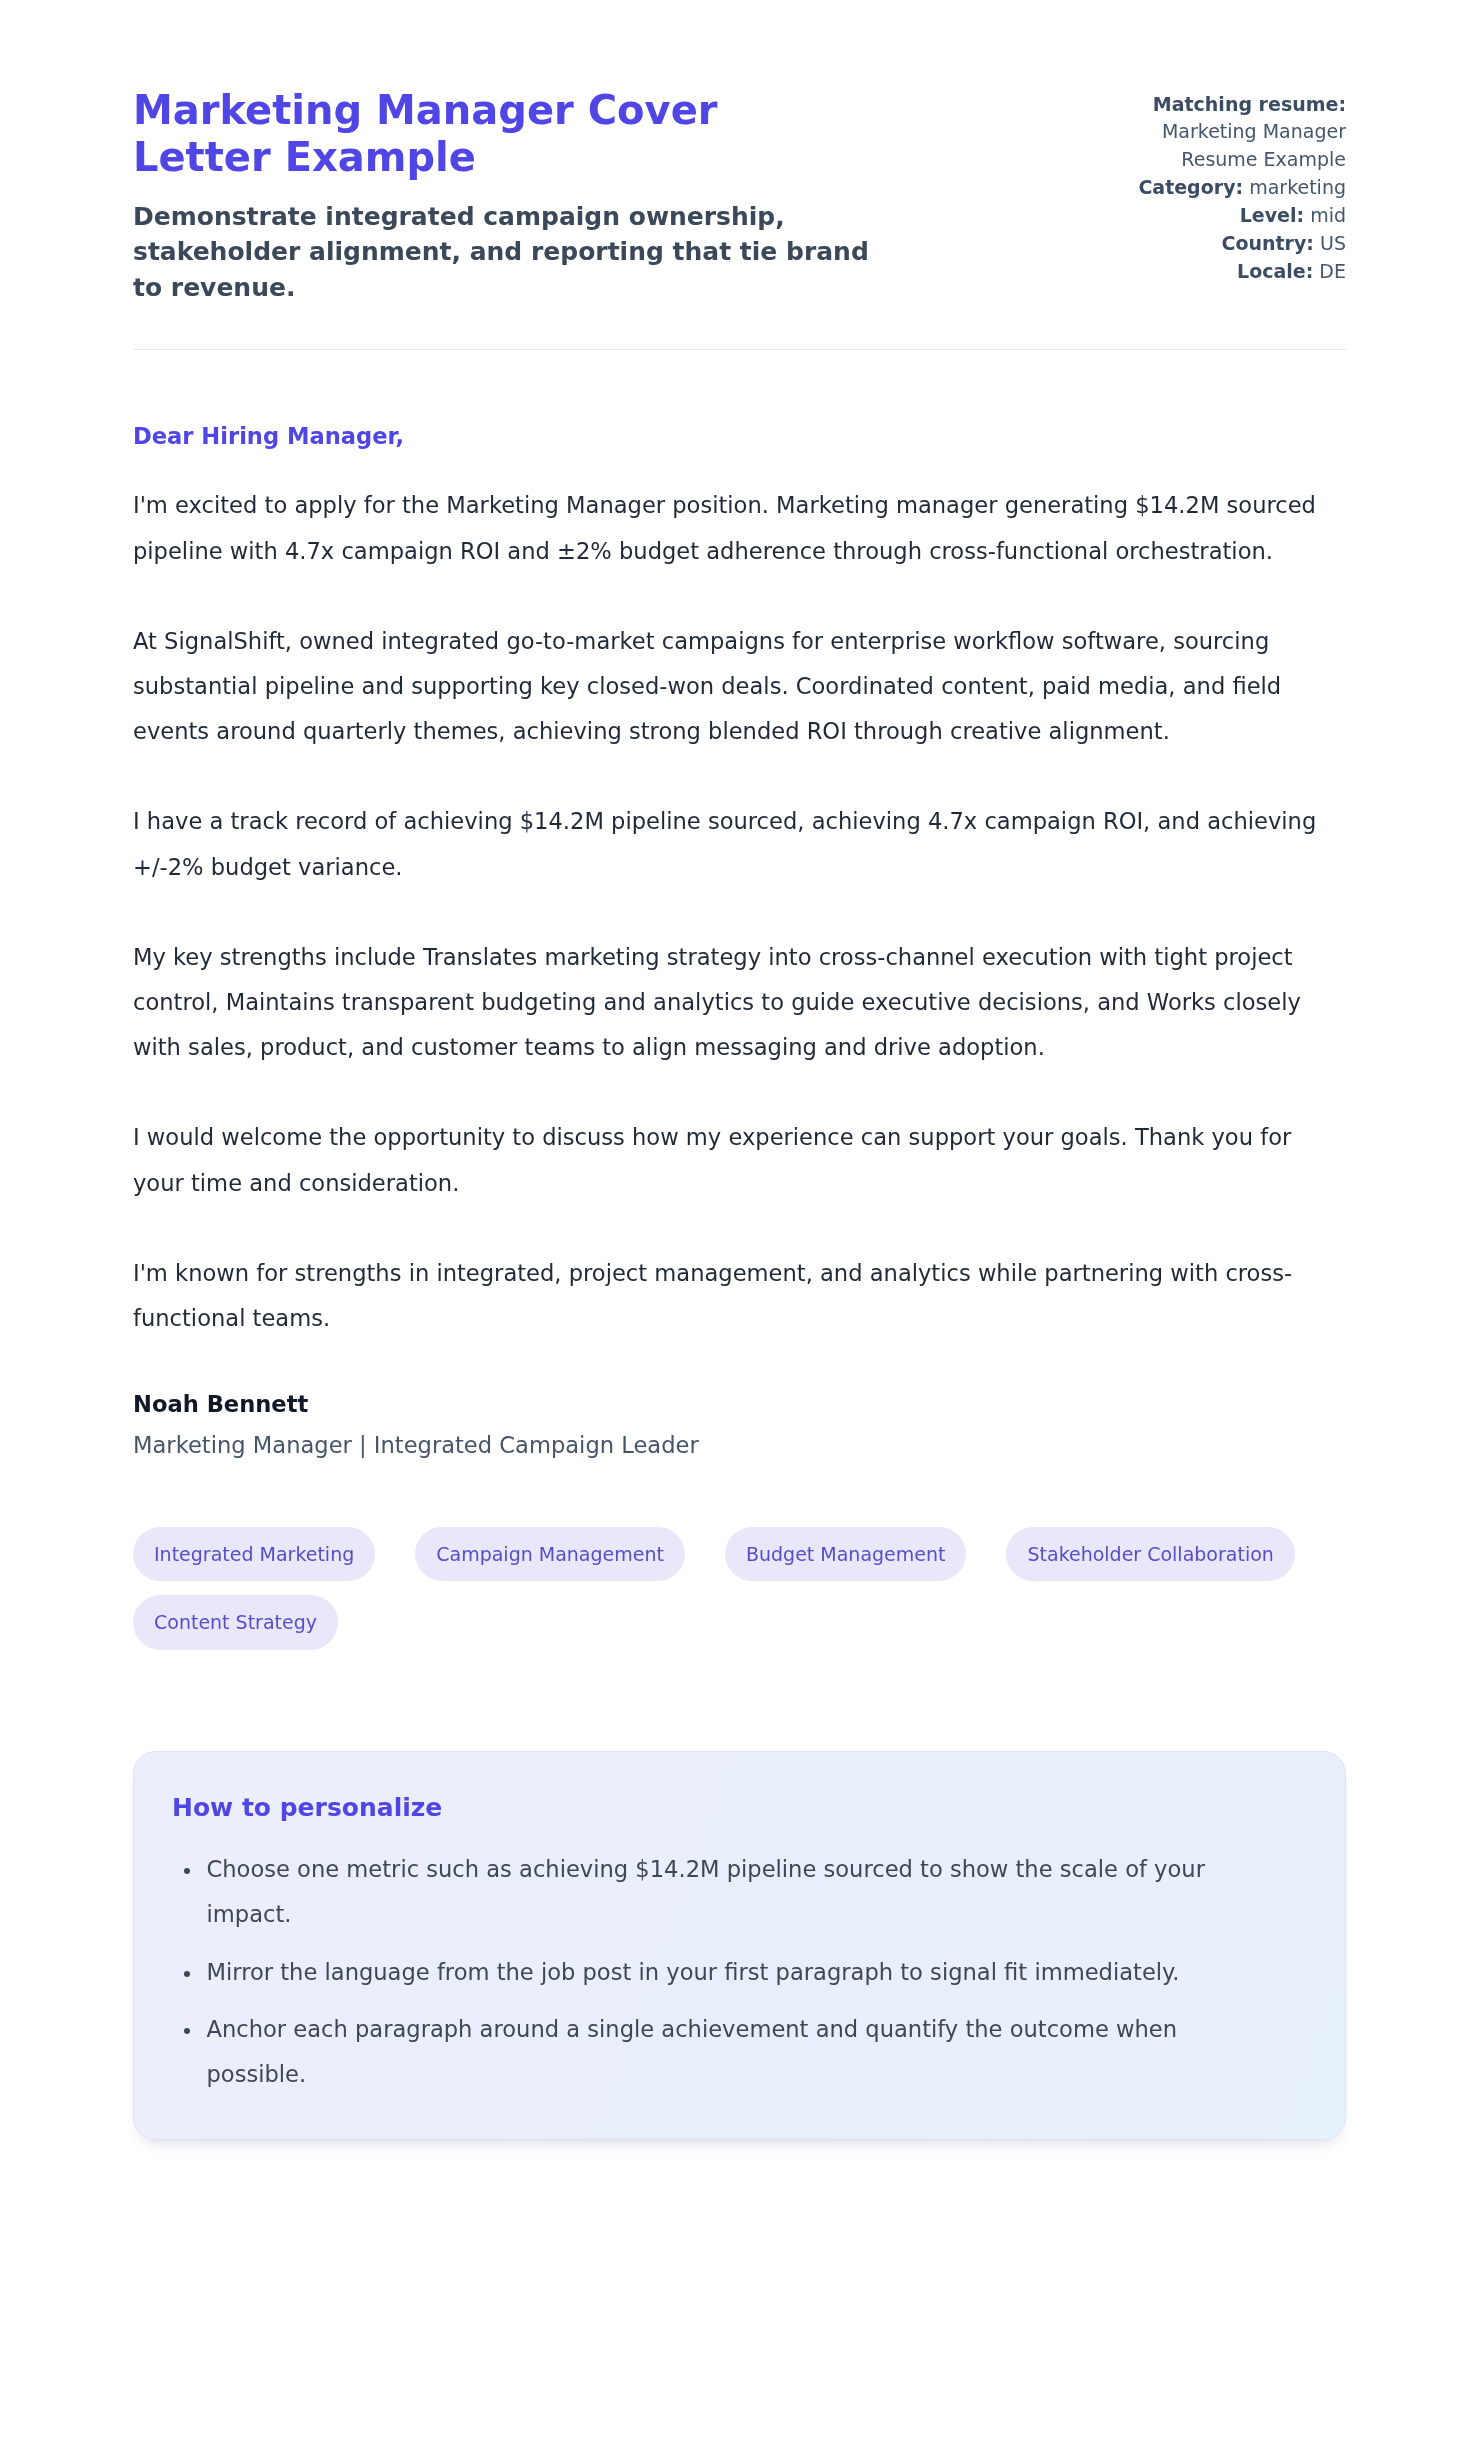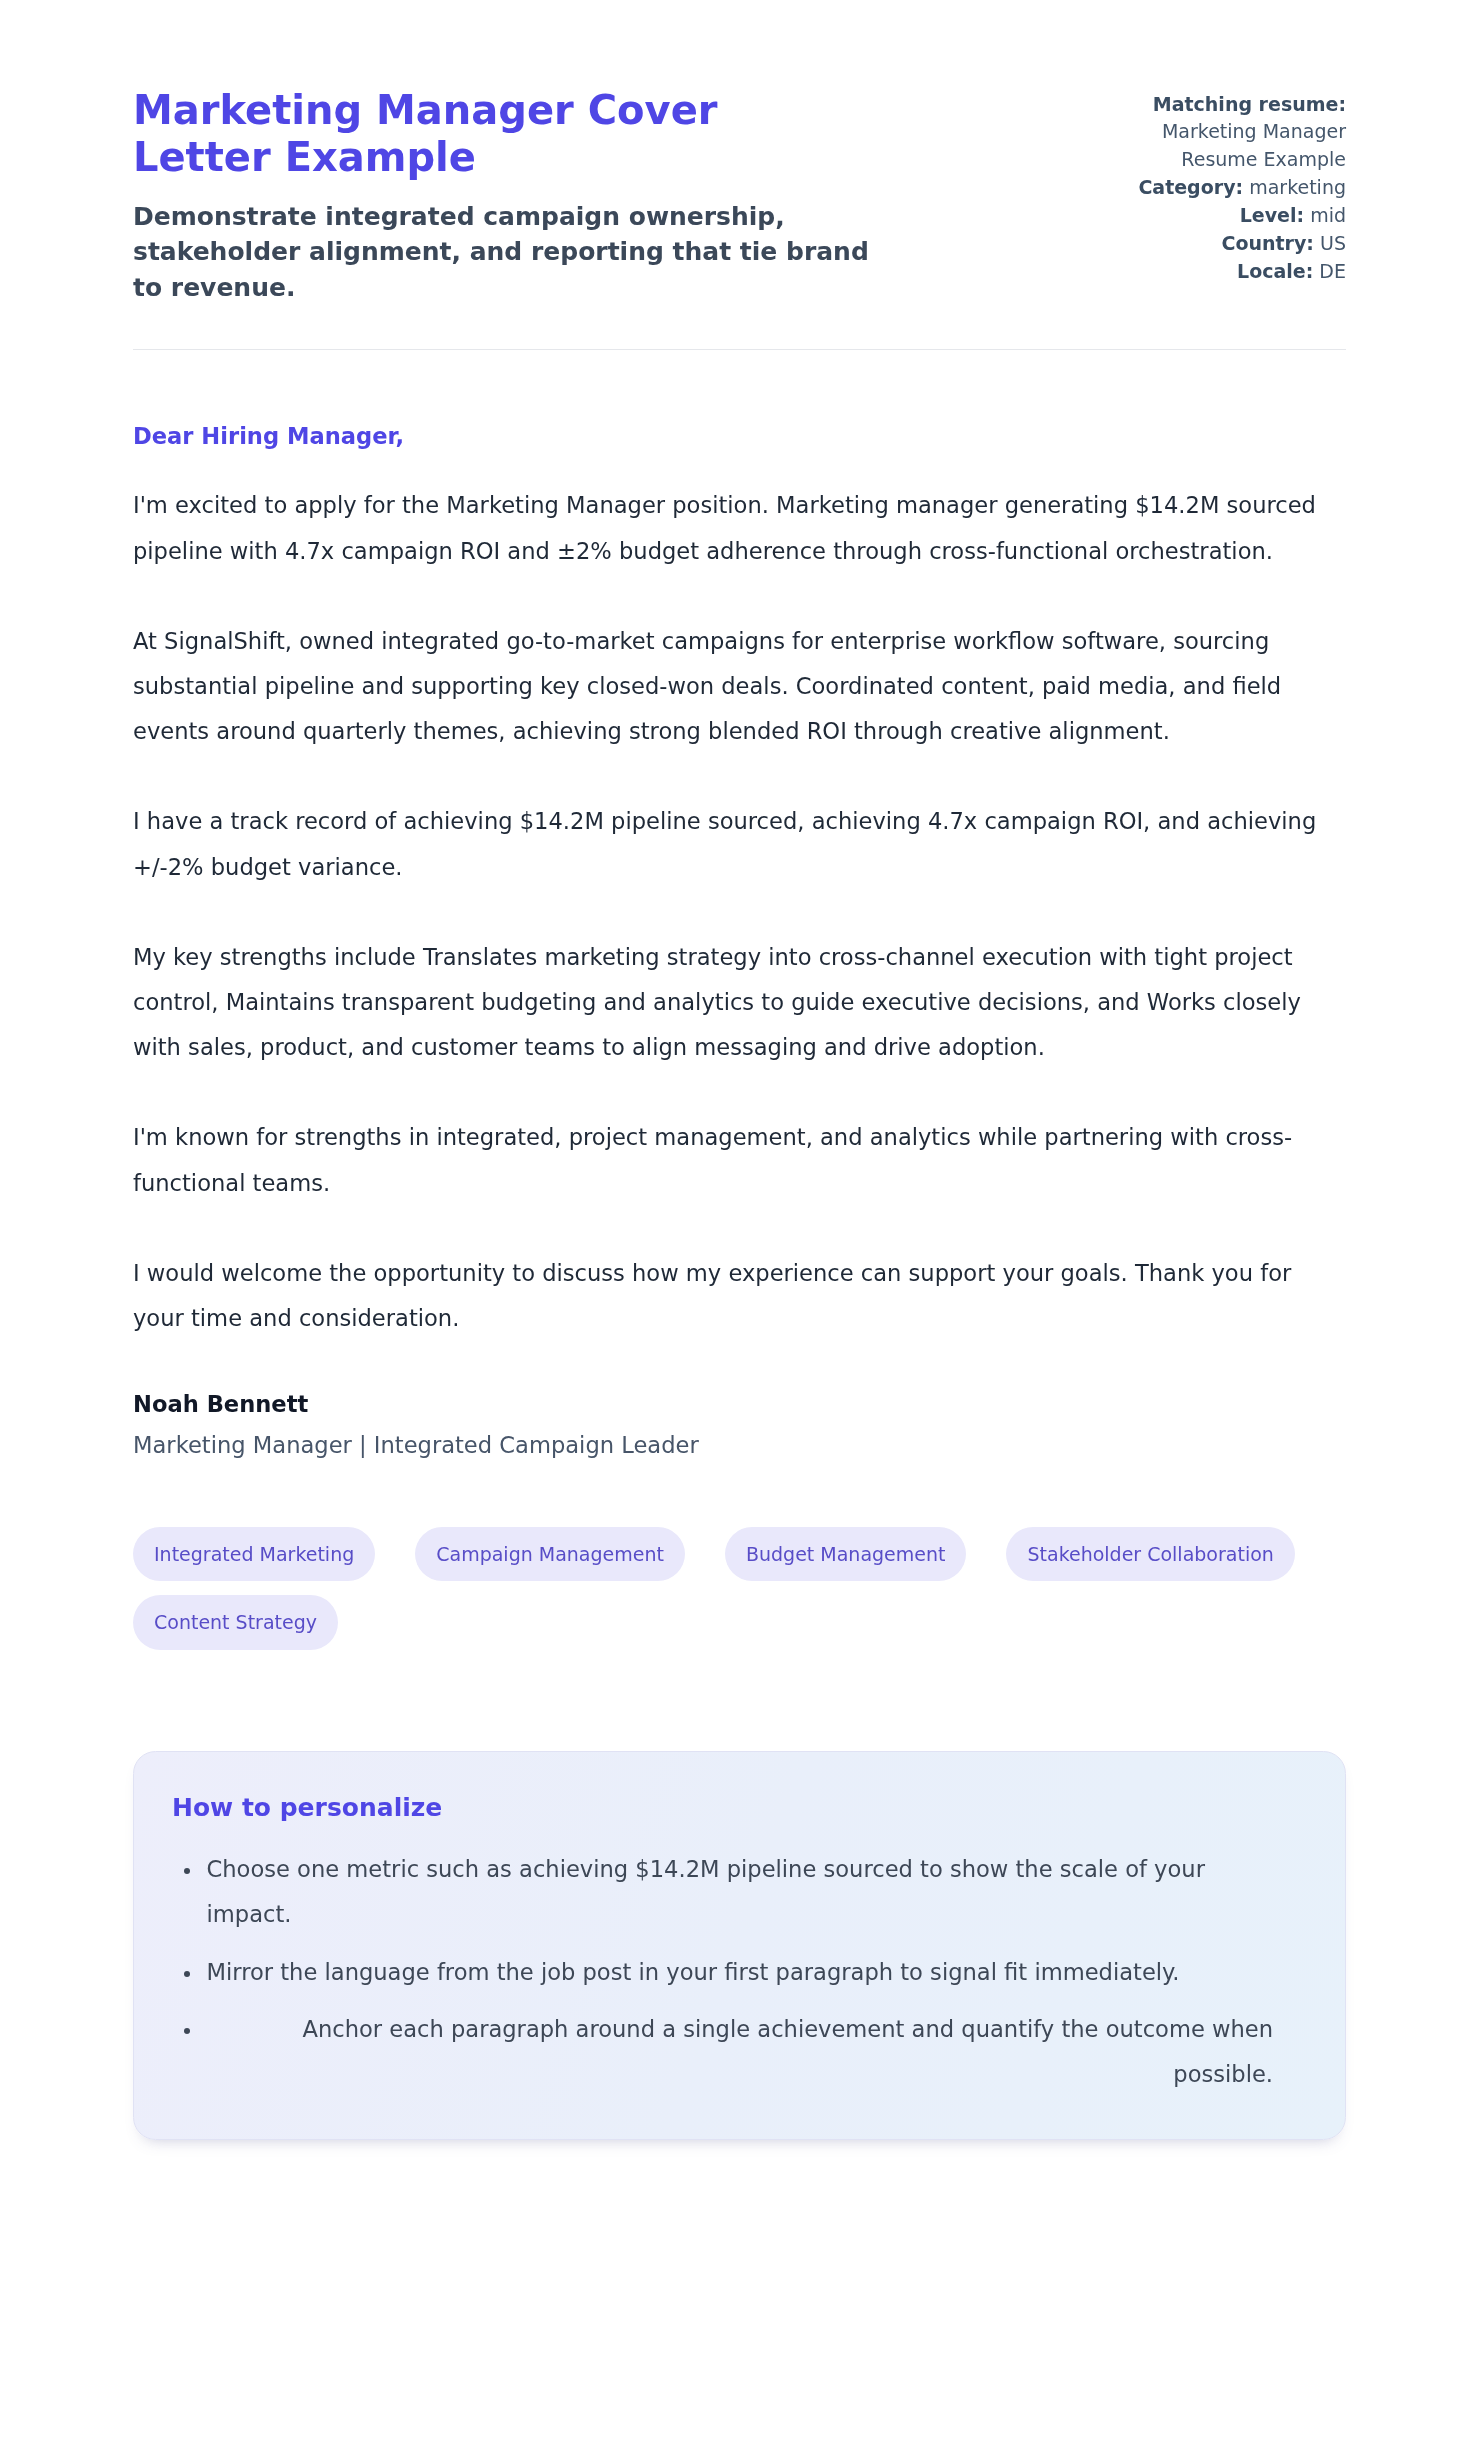--- a/index.html
+++ b/index.html
@@ -125,21 +125,21 @@
     list-style: disc;
   }
   .tip {
     font-size: 22.6px;
     line-height: 2;
     color: #3d4756;
     margin: 0 0 12px 0;
     padding-left: 3.5px;
     max-width: 1070px;
   }
-  .tip:last-child { margin-bottom: 0; text-align: right; }
+  .tip:last-child { margin-bottom: 0; }
   .tip::marker { color: #3d4756; font-size: 19px; }
 </style>
 </head>
 <body>
 
 <main class="page">
 
   <header class="header">
     <div class="header-left">
       <h1 class="page-title">Marketing Manager Cover Letter Example</h1>
@@ -182,23 +182,23 @@
     <div>
 
         <p class="para">I'm excited to apply for the Marketing Manager position. Marketing manager generating $14.2M sourced pipeline with 4.7x campaign ROI and ±2% budget adherence through cross-functional orchestration.</p>
 
         <p class="para">At SignalShift, owned integrated go-to-market campaigns for enterprise workflow software, sourcing substantial pipeline and supporting key closed-won deals. Coordinated content, paid media, and field events around quarterly themes, achieving strong blended ROI through creative alignment.</p>
 
         <p class="para">I have a track record of achieving $14.2M pipeline sourced, achieving 4.7x campaign ROI, and achieving +/-2% budget variance.</p>
 
         <p class="para">My key strengths include Translates marketing strategy into cross-channel execution with tight project control, Maintains transparent budgeting and analytics to guide executive decisions, and Works closely with sales, product, and customer teams to align messaging and drive adoption.</p>
 
+        <p class="para">I would welcome the opportunity to discuss how my experience can support your goals. Thank you for your time and consideration.</p>
+
         <p class="para">I'm known for strengths in integrated, project management, and analytics while partnering with cross-functional teams.</p>
-
-        <p class="para">I would welcome the opportunity to discuss how my experience can support your goals. Thank you for your time and consideration.</p>
       </div>
 
     <p class="sig-name">Noah Bennett</p>
     <p class="sig-role">Marketing Manager | Integrated Campaign Leader</p>
   </section>
 
   <section class="tags">
 
       <span class="tag">Integrated Marketing</span>
 

